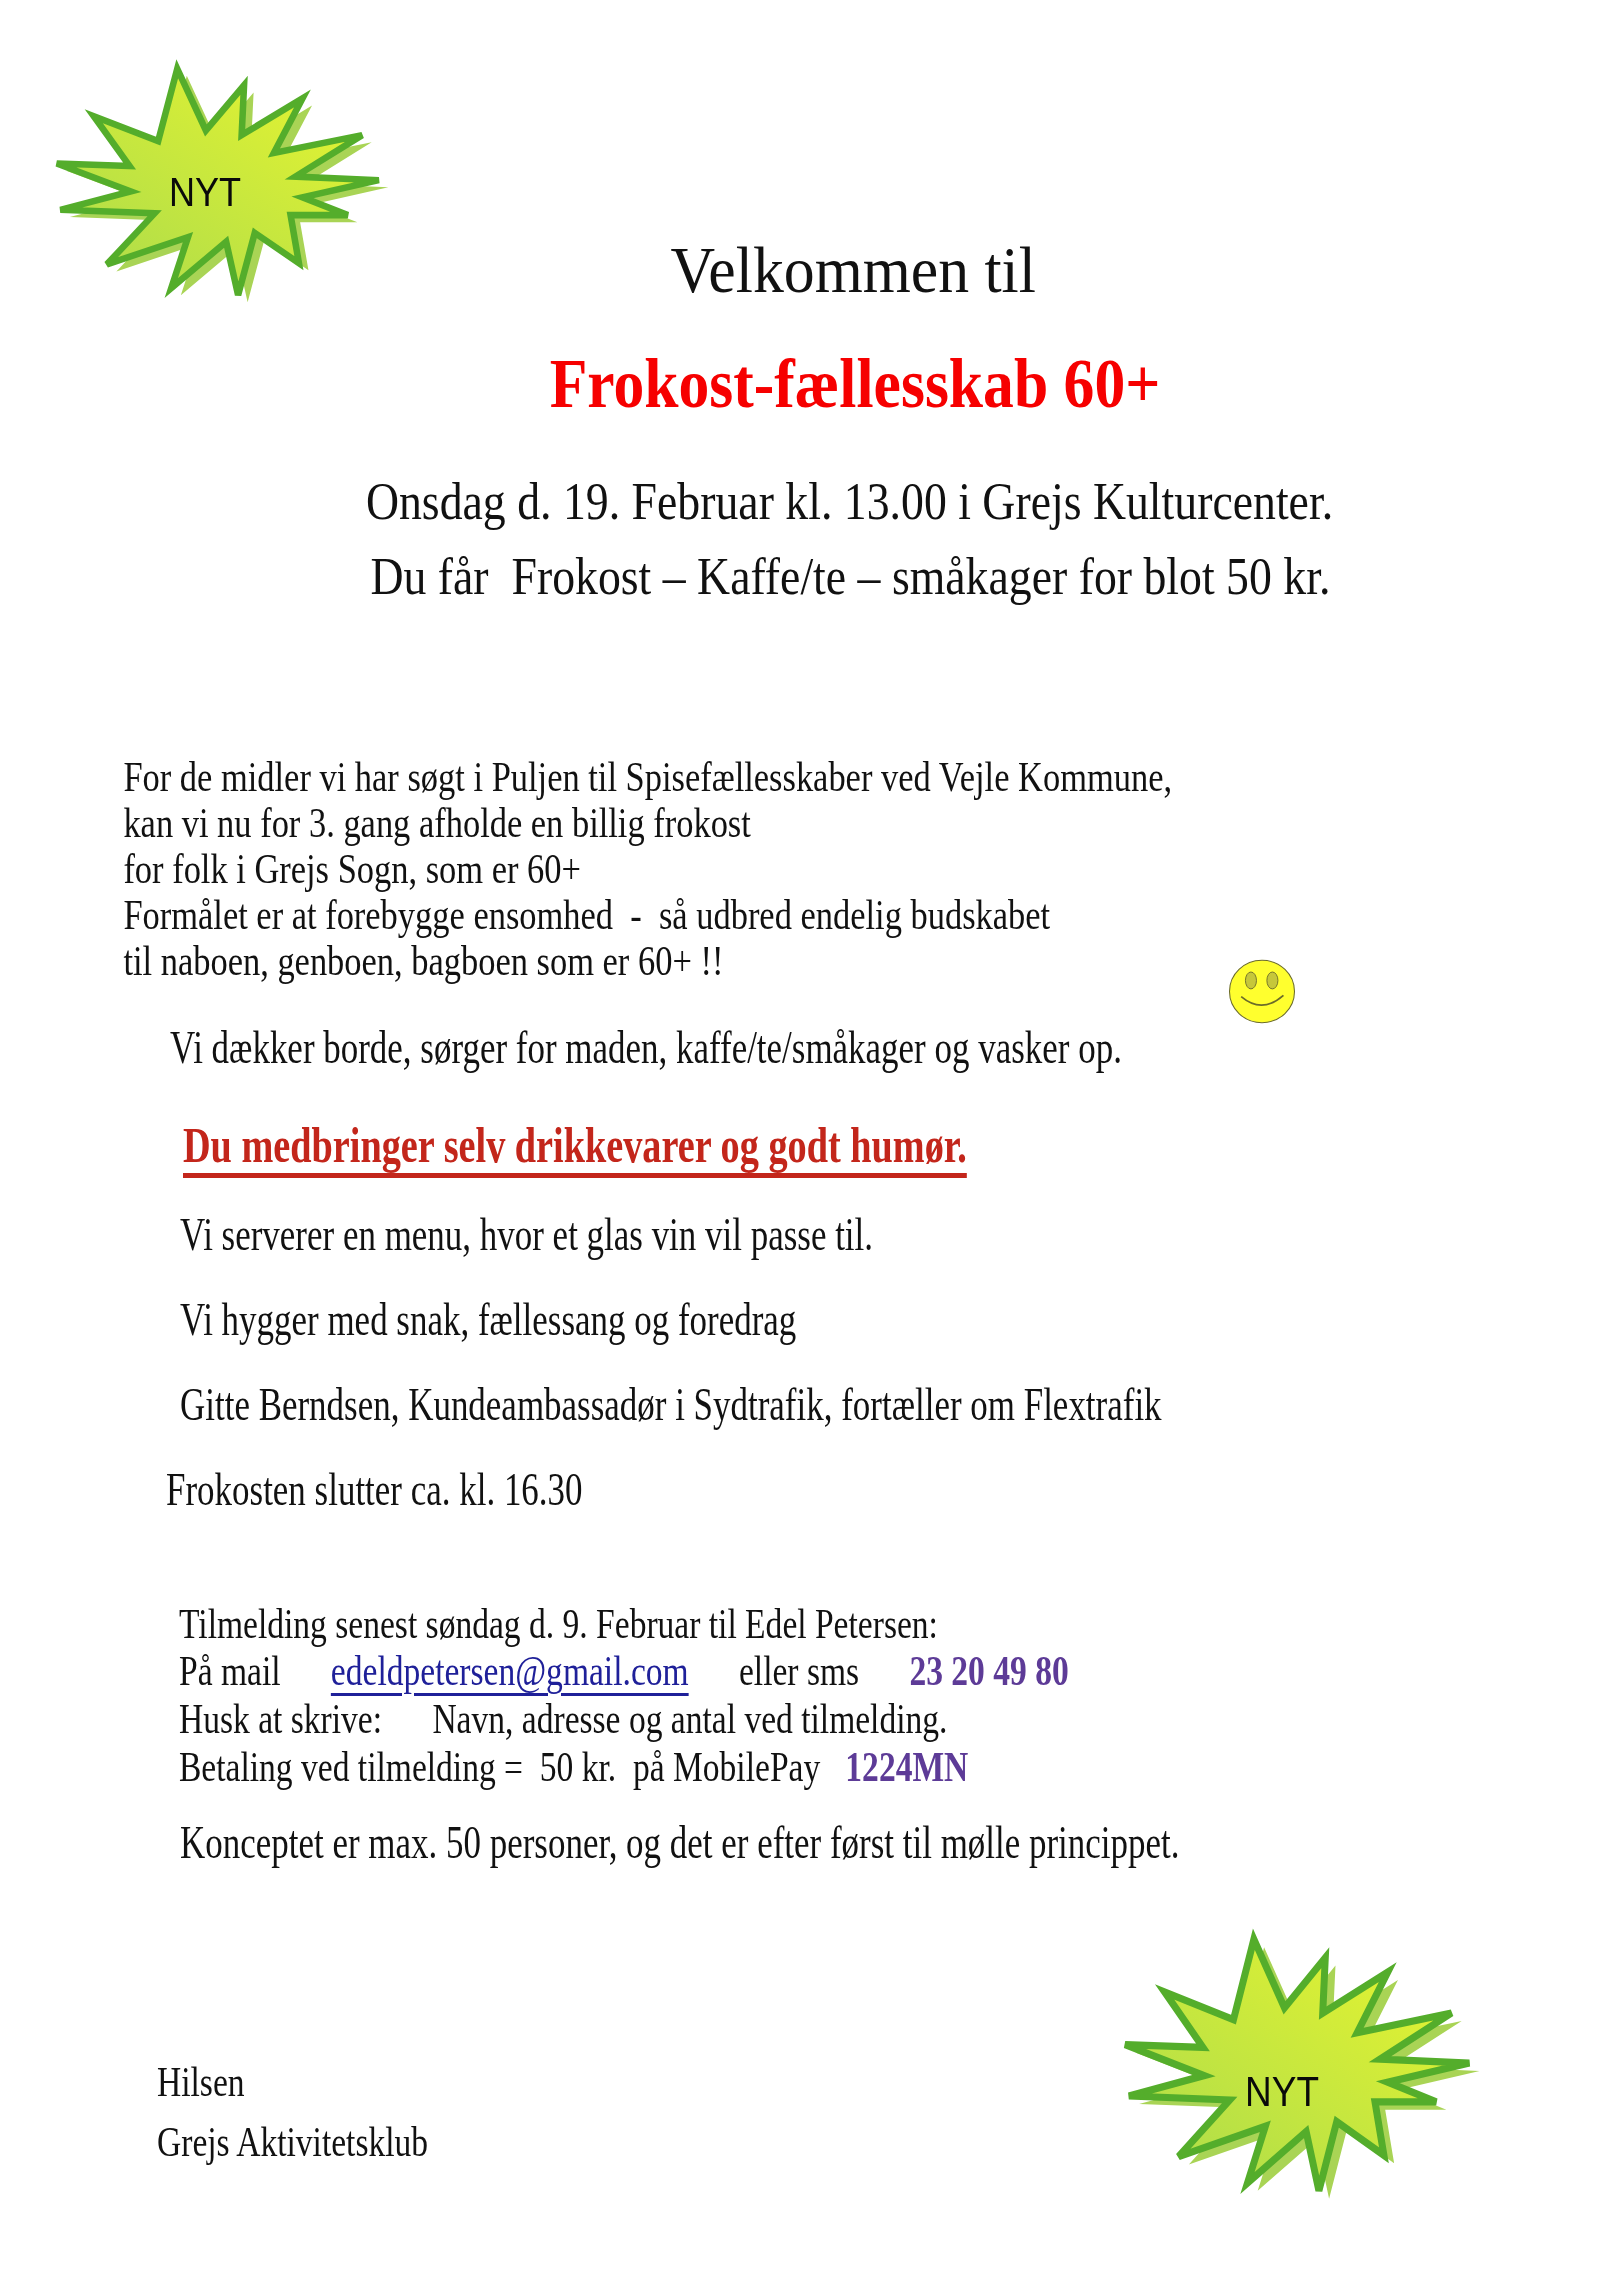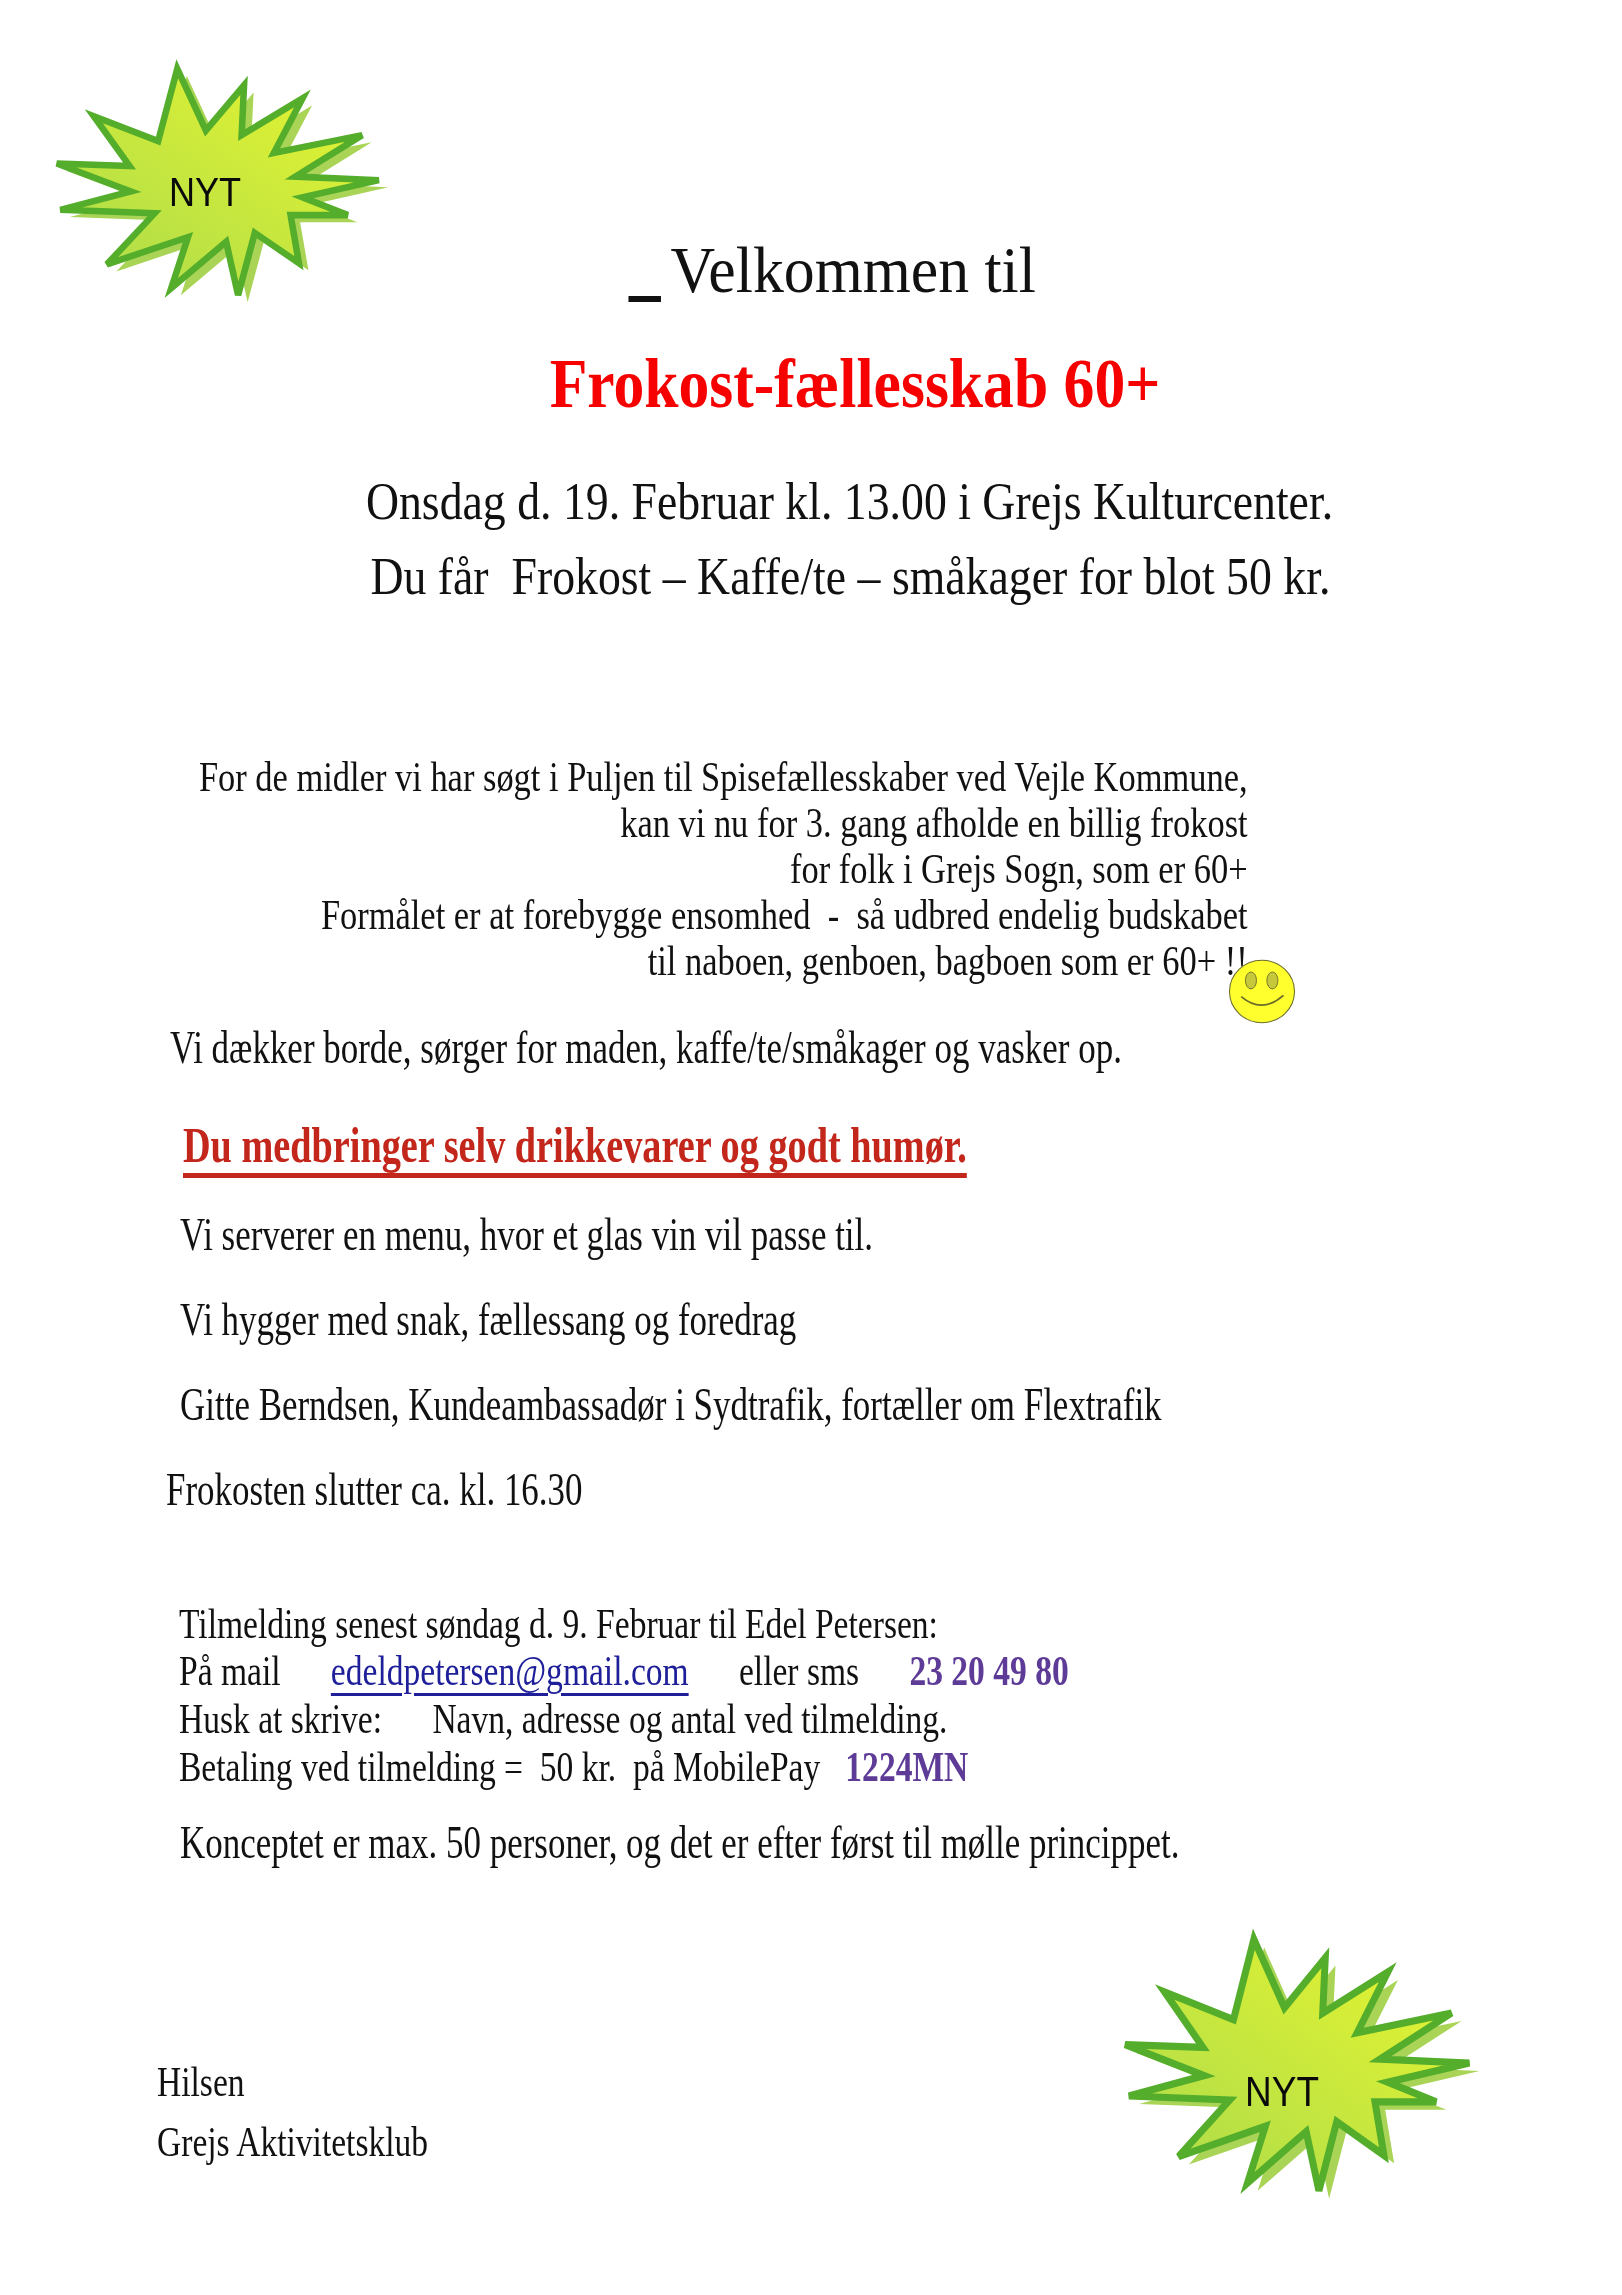--- a/index.html
+++ b/index.html
@@ -11,27 +11,27 @@
   }
   
   .line{position:absolute;white-space:pre;}
   .line > .t{display:inline-block;white-space:pre-wrap;transform-origin:0 50%;}
   .center{left:52px;width:1570px;text-align:center;}
   .center > .t{transform-origin:50% 50%;}
   .block{position:absolute;white-space:pre-wrap;}
   .block > .t{display:block;white-space:pre-wrap;transform-origin:50% 0;}
   .block.leftal > .t{transform-origin:0 0;}
 
-  .title{font-size:65px;text-decoration:underline;}
+  .title{font-size:65px;}
   .title .t{transform:scaleX(0.95);}
   .subtitle{font-size:70px;font-weight:bold;color:var(--title-red);}
   .subtitle .t{transform:scaleX(0.88);}
   .intro{font-size:52px;}
   .intro .t{transform:scaleX(0.88);}
-  .about{left:0;width:1371px;text-align:right;font-size:42px;line-height:46px;}
+  .about{left:0;width:1371px;text-align:left;font-size:42px;line-height:46px;}
   .about .t{transform:scaleX(0.82);}
   .body-line{font-size:46px;}
   .body-line .t{transform:scaleX(0.76);}
   .warning{font-size:51px;font-weight:bold;color:var(--warning-red);}
   .warning .t{transform:scaleX(0.75);text-decoration:underline;text-decoration-thickness:4.6px;text-underline-offset:10.5px;}
   .contact{font-size:43px;}
   .contact .t{transform:scaleX(0.78);}
   .email{color:var(--link-navy);text-decoration:underline;text-decoration-thickness:3.3px;text-underline-offset:7.9px;cursor:pointer;}
   .purple{color:var(--accent-purple);font-weight:bold;}
   .sig{font-size:43px;line-height:60px;}

